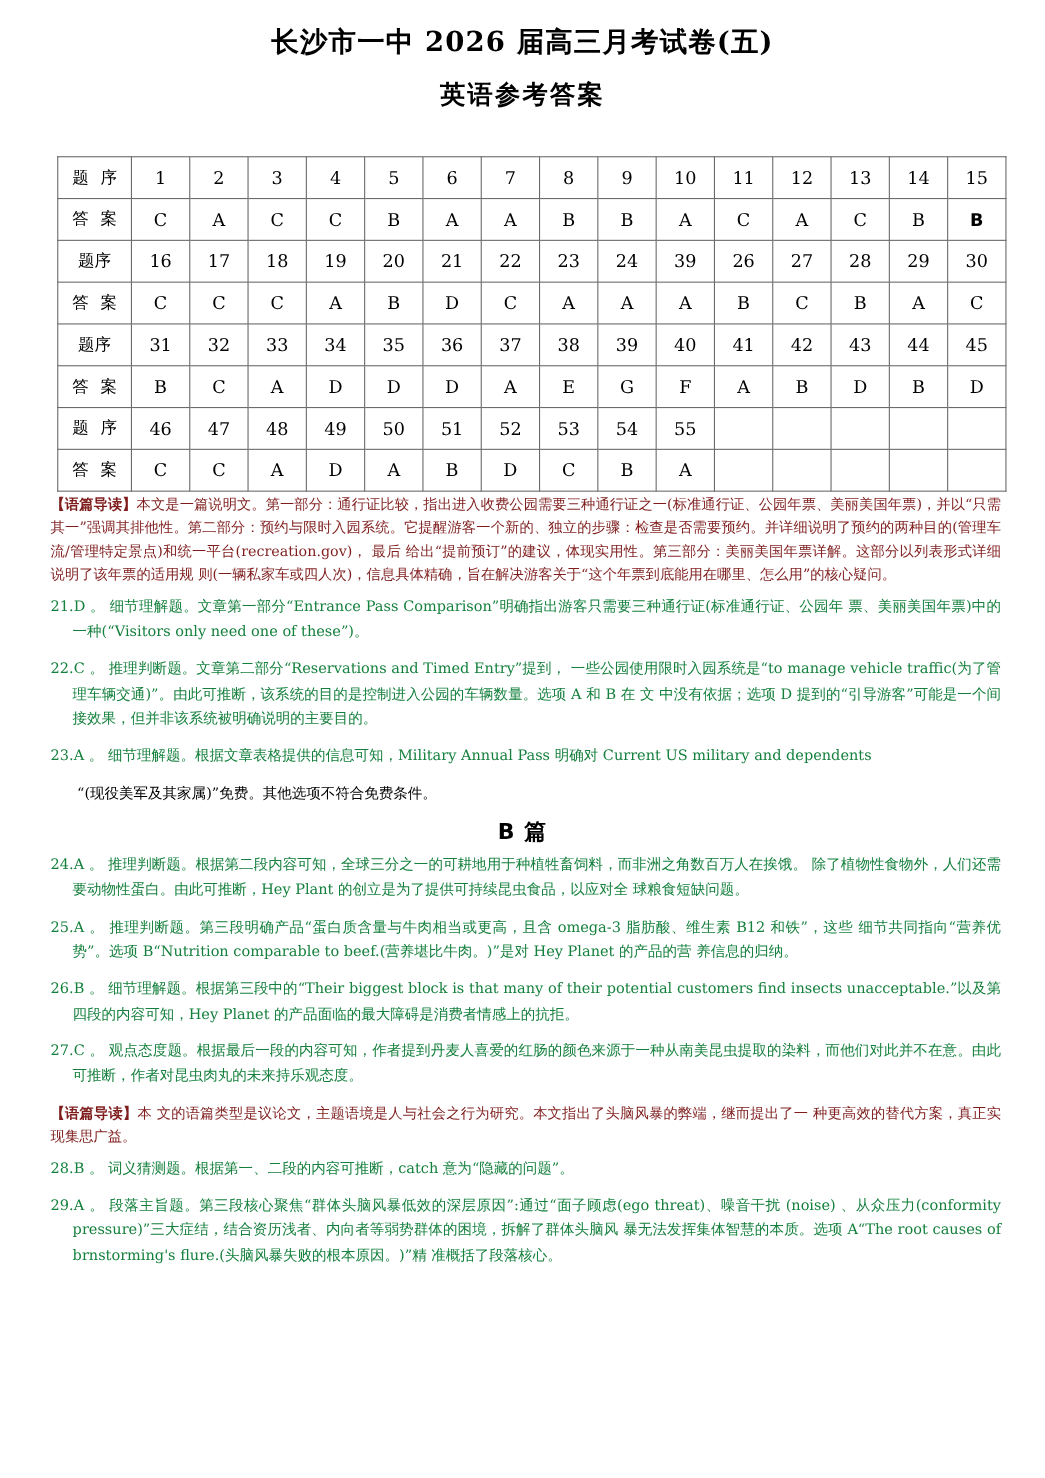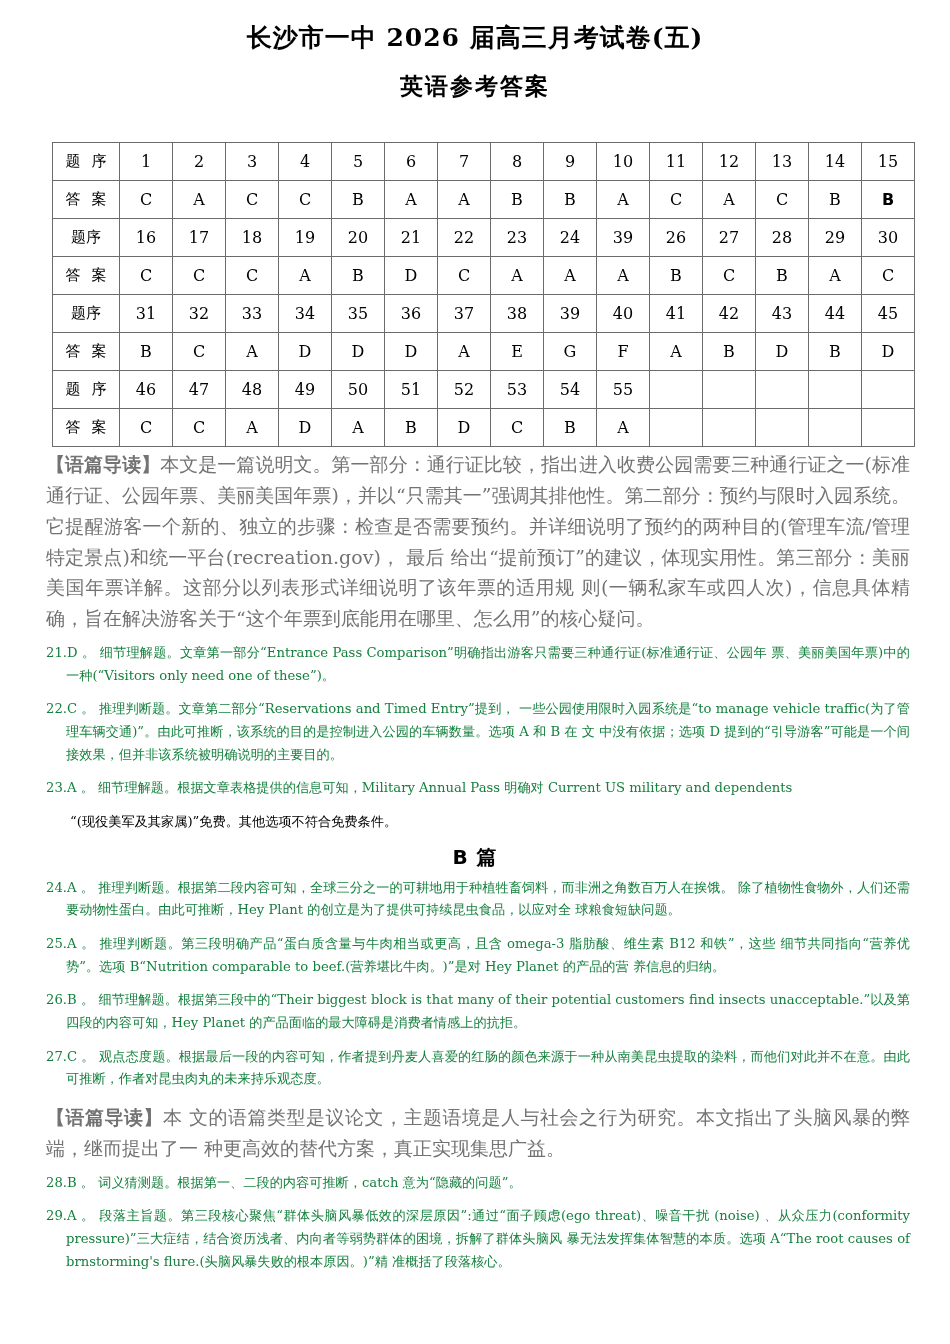--- a/index.html
+++ b/index.html
@@ -97,26 +97,26 @@
     margin: 10px 0 6px 0;
     letter-spacing: 1px;
   }
 
   
   .content {
     margin: 0 40px 0 46px;
   }
   .guide-para {
     font-family: "DejaVu Serif", "Liberation Serif", serif;
-    font-size: 19px;
+    font-size: 13px;
     line-height: 1.62;
     text-align: justify;
     text-justify: inter-ideograph;
     margin: 2px 0 8px 0;
-    color: #737373;
+    color: #7f1d1d;
   }
   .guide-label {
     font-weight: bold;
   }
   .qitem {
     font-family: "DejaVu Serif", "Liberation Serif", serif;
     font-size: 13.2px;
     line-height: 1.72;
     text-align: justify;
     text-justify: inter-ideograph;

